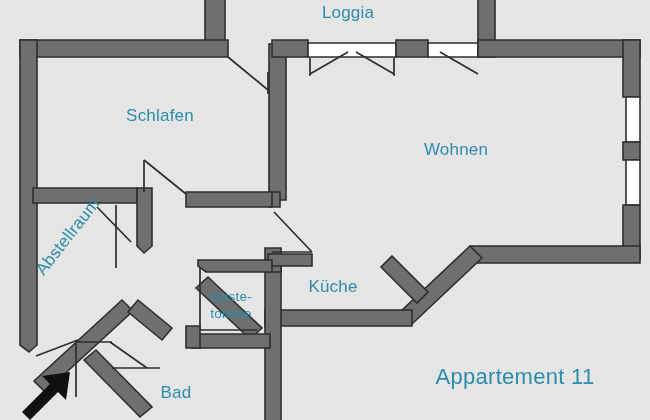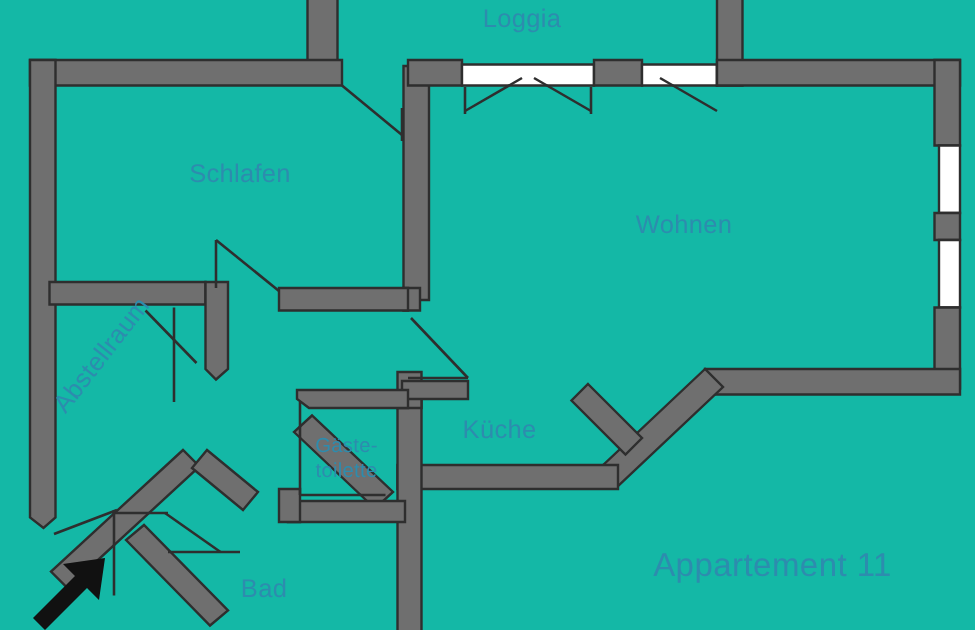--- a/index.html
+++ b/index.html
@@ -8,21 +8,21 @@
     padding: 0;
     background: #ffffff;
   }
   body {
     font-family: "Liberation Sans", sans-serif;
   }
   #plan-root {
     position: relative;
     width: 650px;
     height: 420px;
-    background: #14b8a6;
+    background: #e5e5e5;
     overflow: hidden;
   }
   #floorplan-svg {
     position: absolute;
     left: 0;
     top: 0;
     width: 650px;
     height: 420px;
     display: block;
   }

